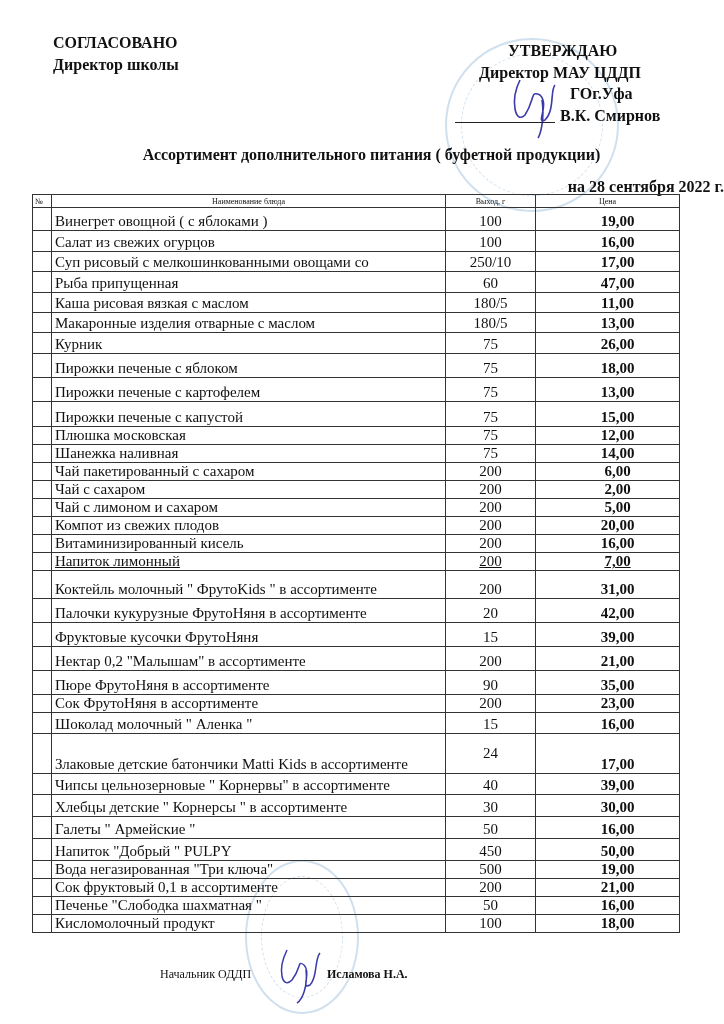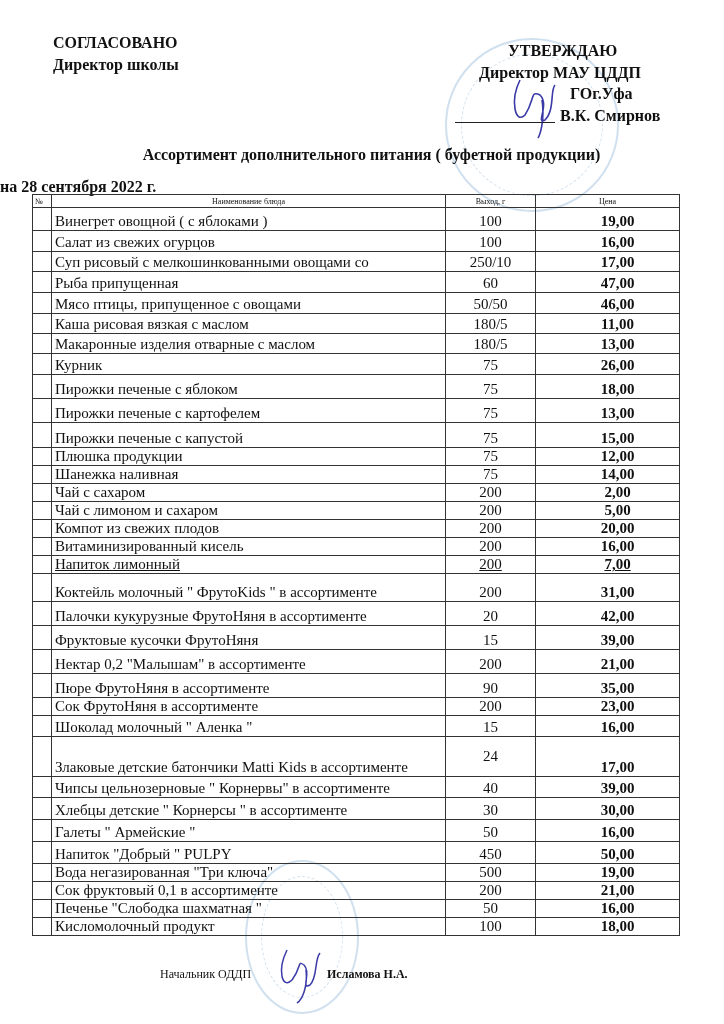--- a/index.html
+++ b/index.html
@@ -10,21 +10,21 @@
   .abs { position: absolute; }
   .bold { font-weight: bold; }
   #agreed-title { left: 53px; top: 34px; font-size: 16px; }
   #agreed-sub { left: 53px; top: 56px; font-size: 16px; }
   #approve-title { left: 508px; top: 42px; font-size: 16px; }
   #approve-l1 { left: 479px; top: 64px; font-size: 16px; }
   #approve-l2 { left: 570px; top: 85px; font-size: 16px; }
   #approve-sign-line { left: 455px; top: 122px; width: 100px; border-bottom: 1px solid #222; }
   #approve-l3 { left: 560px; top: 107px; font-size: 16px; }
   #doc-title { left: 0; width: 724px; text-align: center; top: 146px; font-size: 16px; padding-left: 19px; box-sizing: border-box; }
-  #doc-date { left: 0; width: 724px; text-align: left; top: 178px; font-size: 16px; padding-left: 0px; box-sizing: border-box; }
+  #doc-date { left: 0; width: 724px; text-align: right; top: 178px; font-size: 16px; padding-left: 0px; box-sizing: border-box; }
 
   #menu-table {
     position: absolute; left: 32px; top: 194px; width: 647px;
     border-collapse: collapse; table-layout: fixed;
   }
   #menu-table td, #menu-table th {
     border: 1px solid #333; padding: 0; vertical-align: bottom;
   }
   #menu-table th { font-weight: normal; font-size: 8px; height: 12px; line-height: 10px; text-align: center; }
   #menu-table th.num { text-align: left; padding-left: 2px; }
@@ -108,26 +108,20 @@
         <td class="name">Суп рисовый с мелкошинкованными овощами со</td>
         <td class="yield">250/10</td>
         <td class="price"><span>17,00</span></td>
       </tr>
       <tr style="height: 21px;">
         <td></td>
         <td class="name">Рыба припущенная</td>
         <td class="yield">60</td>
         <td class="price"><span>47,00</span></td>
       </tr>
-      <tr style="height: 21px;">
-        <td></td>
-        <td class="name">Мясо птицы, припущенное с овощами</td>
-        <td class="yield">50/50</td>
-        <td class="price"><span>46,00</span></td>
-      </tr>
       <tr style="height: 20px;">
         <td></td>
         <td class="name">Каша рисовая вязкая с маслом</td>
         <td class="yield">180/5</td>
         <td class="price"><span>11,00</span></td>
       </tr>
       <tr style="height: 20px;">
         <td></td>
         <td class="name">Макаронные изделия отварные с маслом</td>
         <td class="yield">180/5</td>
@@ -152,29 +146,35 @@
         <td class="price"><span>13,00</span></td>
       </tr>
       <tr style="height: 25px;">
         <td></td>
         <td class="name">Пирожки печеные с капустой</td>
         <td class="yield">75</td>
         <td class="price"><span>15,00</span></td>
       </tr>
       <tr style="height: 16px;">
         <td></td>
-        <td class="name">Плюшка продукции</td>
+        <td class="name">Плюшка московская</td>
         <td class="yield">75</td>
         <td class="price"><span>12,00</span></td>
       </tr>
       <tr style="height: 16px;">
         <td></td>
         <td class="name">Шанежка наливная</td>
         <td class="yield">75</td>
         <td class="price"><span>14,00</span></td>
+      </tr>
+      <tr style="height: 17px;">
+        <td></td>
+        <td class="name">Чай пакетированный с сахаром</td>
+        <td class="yield">200</td>
+        <td class="price"><span>6,00</span></td>
       </tr>
       <tr style="height: 16px;">
         <td></td>
         <td class="name">Чай с сахаром</td>
         <td class="yield">200</td>
         <td class="price"><span>2,00</span></td>
       </tr>
       <tr style="height: 17px;">
         <td></td>
         <td class="name">Чай с лимоном и сахаром</td>

